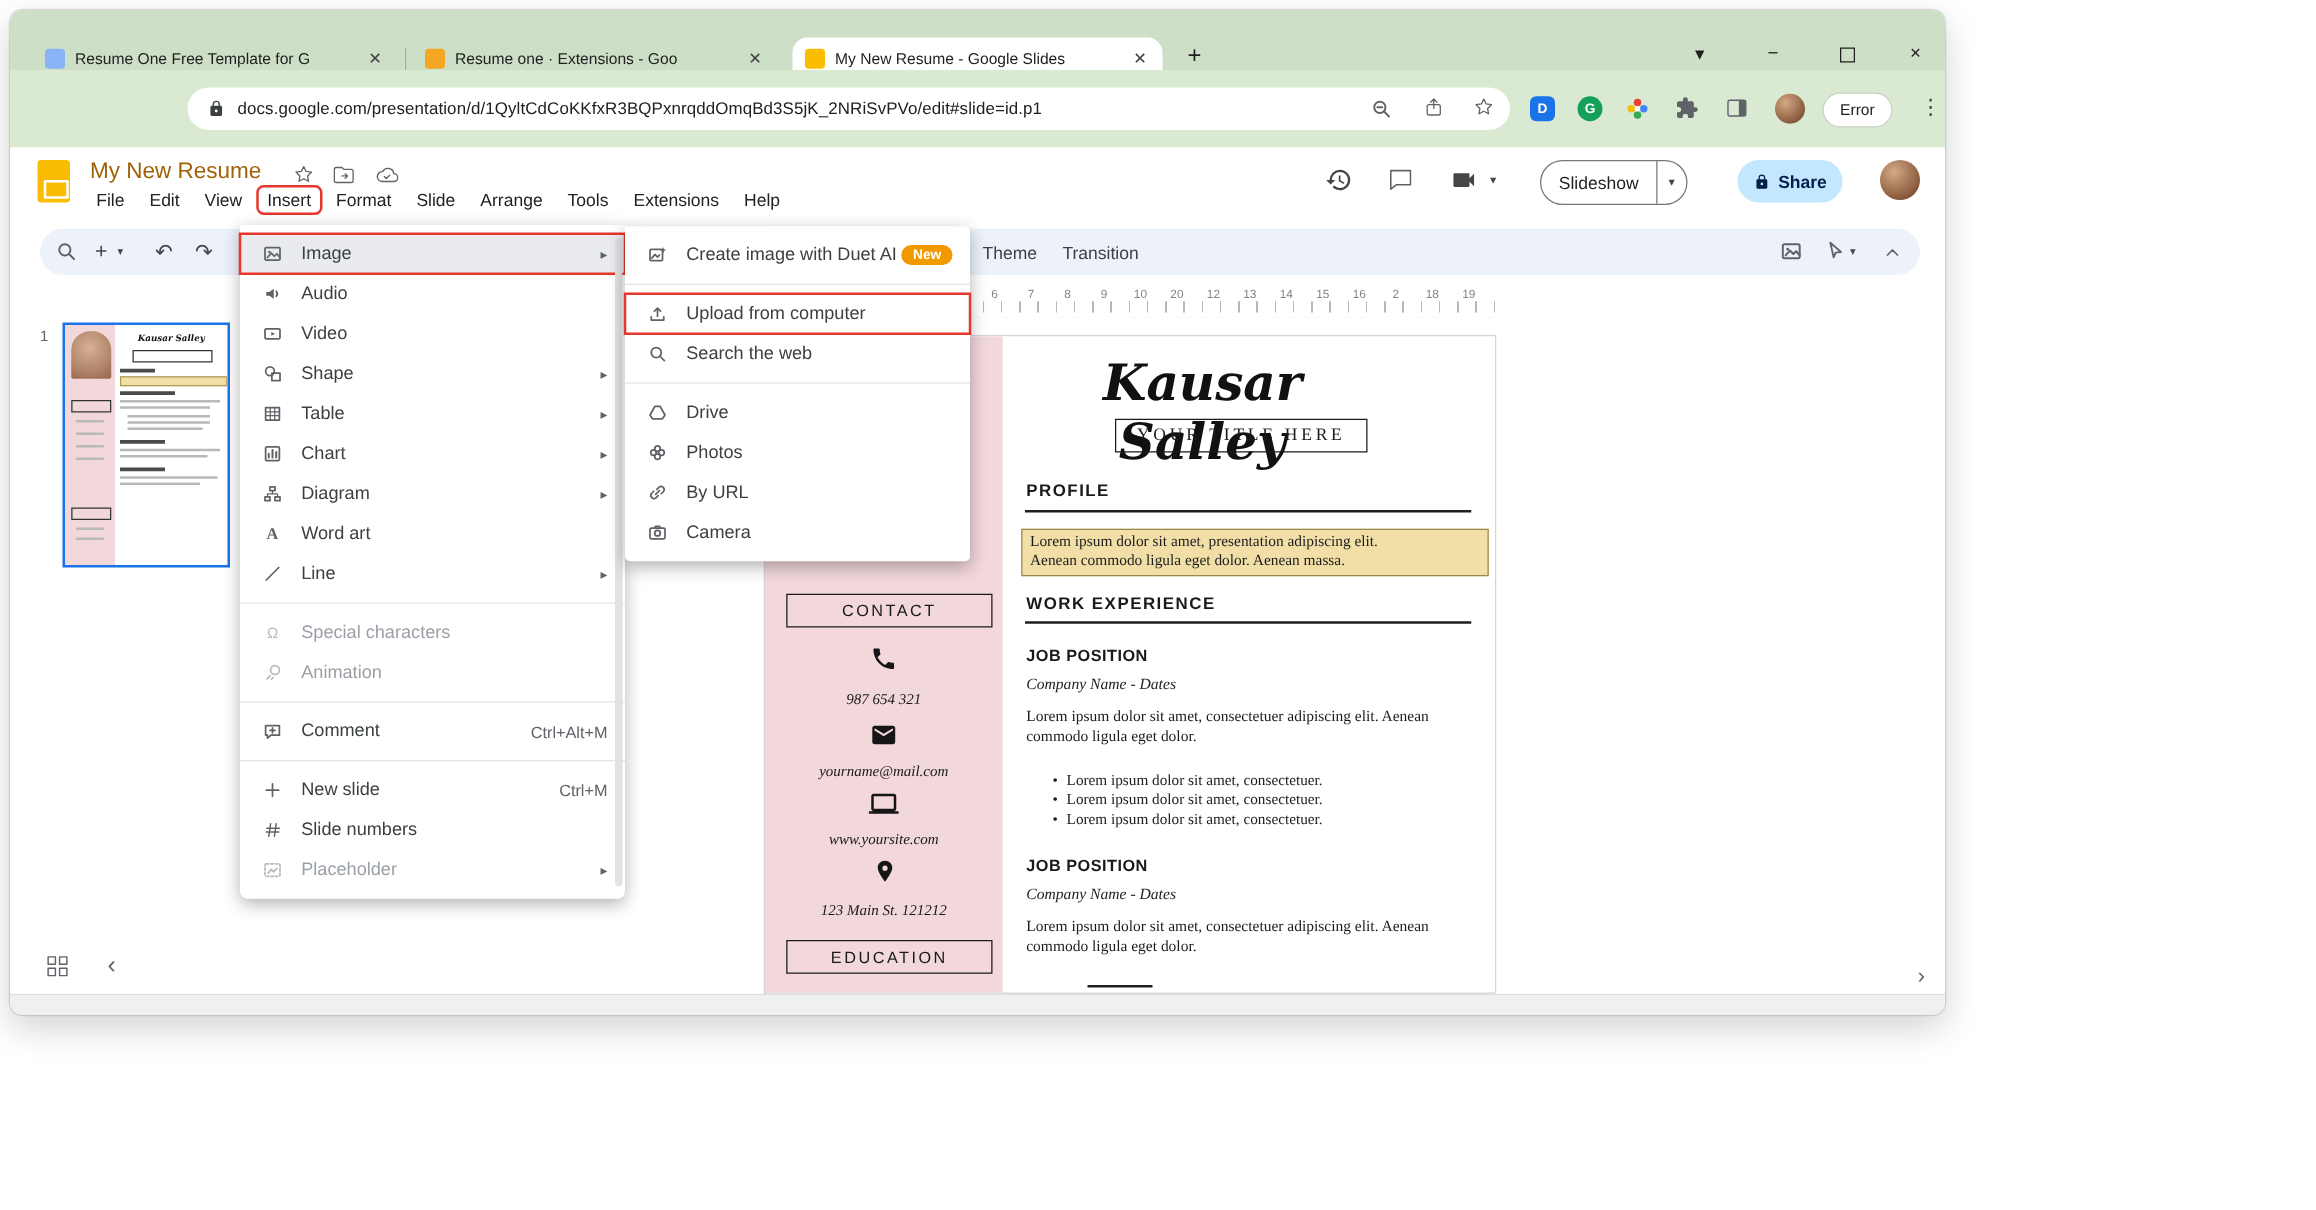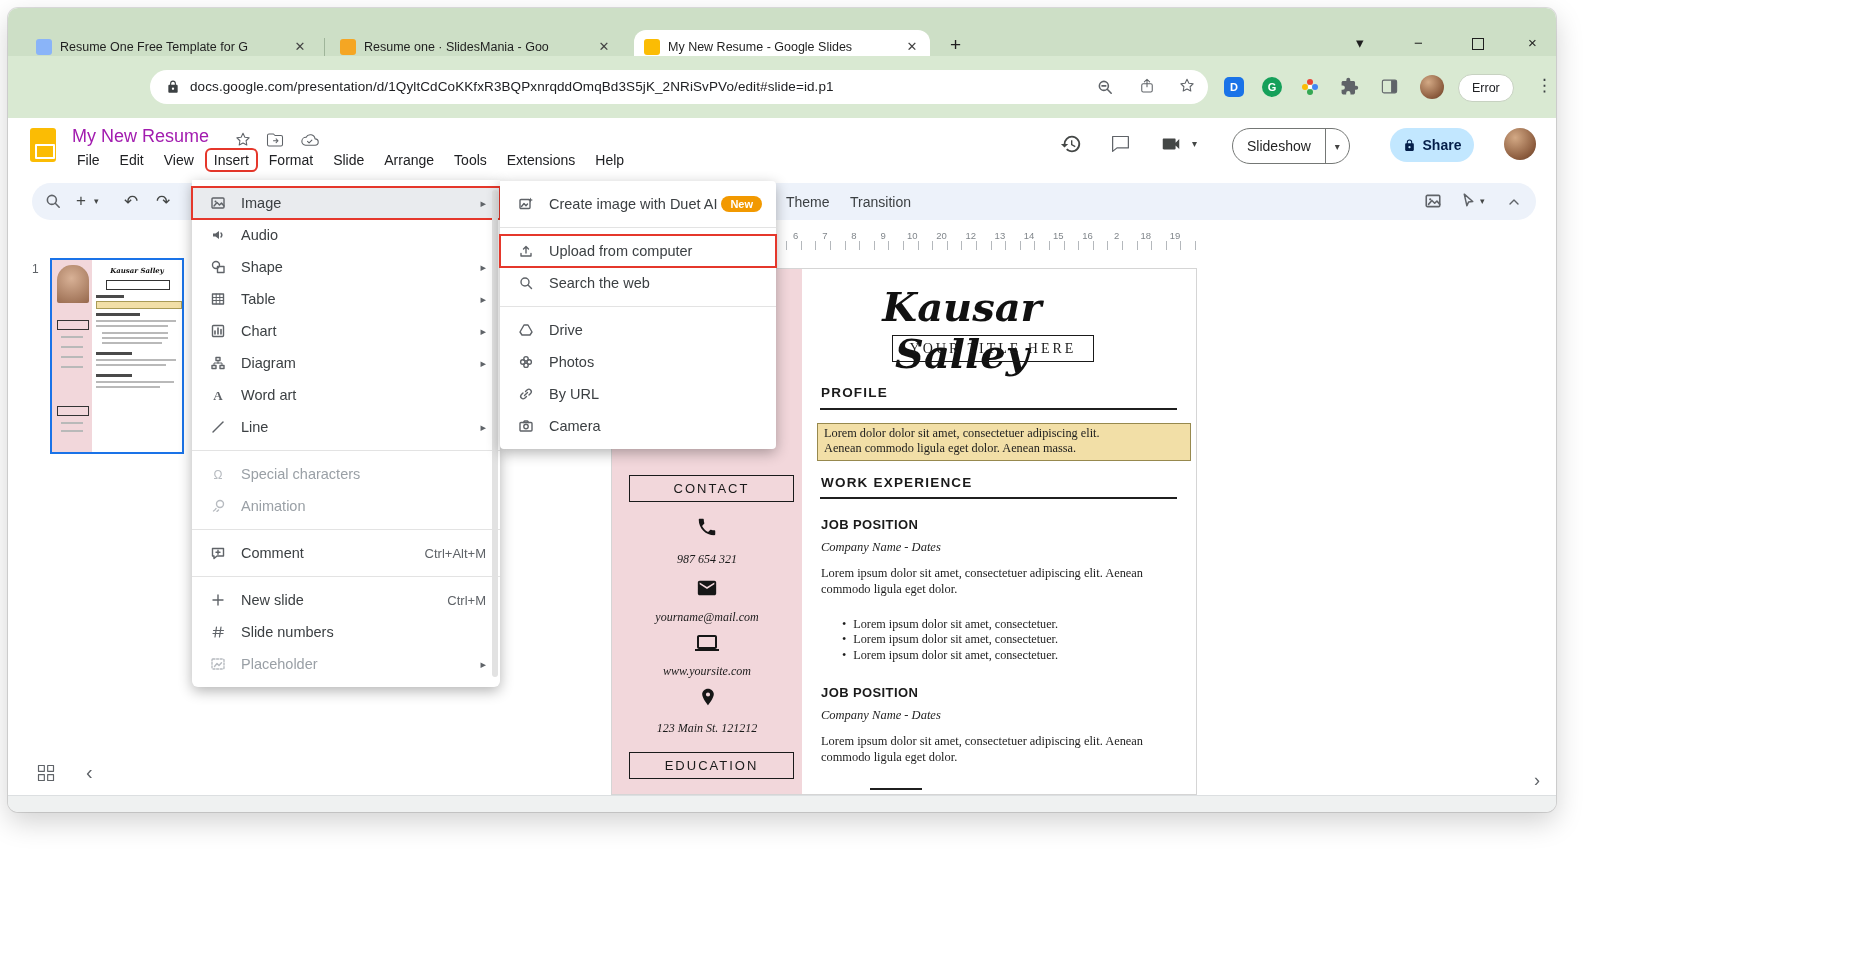--- a/index.html
+++ b/index.html
@@ -29,21 +29,21 @@
   .urltxt{position:absolute;left:190px;top:79px;font-size:13.5px;color:#202124;letter-spacing:.1px;}
   .extsq{position:absolute;top:77px;width:20px;height:20px;border-radius:5px;color:#fff;font-size:11px;font-weight:bold;
          display:flex;align-items:center;justify-content:center;}
   .avatar{border-radius:50%;background:radial-gradient(circle at 35% 30%,#d3a985,#8a5a3c 70%,#5f3c28);}
   .errorpill{position:absolute;left:1458px;top:74px;height:26px;padding:0 13px;background:#fff;border:1px solid #c7d2c1;
              border-radius:14px;font-size:12.5px;color:#202124;display:flex;align-items:center;}
   
   .sheader{position:absolute;left:8px;top:118px;width:1548px;height:62px;background:#fff;}
   .appicon{position:absolute;left:30px;top:128px;width:26px;height:34px;background:#fbbc04;border-radius:3px;}
   .appicon:before{content:"";position:absolute;left:5px;top:16px;width:16px;height:11px;border:2px solid #fff;border-radius:1px;}
-  .doctitle{position:absolute;left:72px;top:126px;font-size:18px;color:#a21caf;}
+  .doctitle{position:absolute;left:72px;top:126px;font-size:18px;color:#a16207;}
   .hmini{position:absolute;top:131px;color:#5f6368;}
   .menubar{position:absolute;left:70px;top:150px;display:flex;gap:6px;font-size:14px;color:#202124;}
   .menubar .mi{padding:2px 7px;border-radius:4px;}
   .mi.red{outline:2px solid #e5372b;outline-offset:0px;}
   .hbtn{position:absolute;top:133px;color:#444746;}
   .slideshow{position:absolute;left:1232px;top:128px;height:34px;border:1px solid #747775;border-radius:18px;
              display:flex;align-items:center;background:#fff;font-size:14px;color:#1f1f1f;}
   .slideshow .lab{padding:0 14px;text-align:right;}
   .slideshow .dd{border-left:1px solid #747775;padding:0 9px;font-size:10px;color:#444;height:100%;display:flex;align-items:center;}
   .sharebtn{position:absolute;left:1390px;top:128px;height:34px;width:84px;background:#c2e7ff;border-radius:18px;
@@ -119,21 +119,21 @@
 
 <div class="tabstrip">
   <div class="tab" style="left:18px;">
     <span class="fav" style="background:#8ab4f8;"></span>
     <span class="ttl">Resume One Free Template for G</span>
     <span class="x">✕</span>
   </div>
   <div class="tabsep" style="left:316px;"></div>
   <div class="tab" style="left:322px;">
     <span class="fav" style="background:#f5a623;"></span>
-    <span class="ttl">Resume one · SlidesMania - Goo</span>
+    <span class="ttl">Resume one · Extensions - Goo</span>
     <span class="x">✕</span>
   </div>
   <div class="tab active" style="left:626px;width:296px;">
     <span class="fav" style="background:#fbbc04;"></span>
     <span class="ttl">My New Resume - Google Slides</span>
     <span class="x">✕</span>
   </div>
   <div class="abs" style="left:942px;top:26px;font-size:19px;color:#1f1f1f;">+</div>
   <div class="winbtn" style="left:1348px;">▾</div>
   <div class="winbtn" style="left:1406px;">−</div>
@@ -313,21 +313,21 @@
 
 <div class="canvas"></div>
 <div class="slide">
   <div class="pinkcol"></div>
   <div class="sname">Kausar Salley</div>
   <div class="stitlebox">YOUR TITLE HERE</div>
 
   <div class="shead" style="left:209px;top:116px;">PROFILE</div>
   <div class="sline" style="left:208px;top:139px;width:357px;"></div>
   <div class="hlbox">
-    <div>Lorem dolor dolor sit amet, consectetuer adipiscing elit.</div>
+    <div>Lorem ipsum dolor sit amet, presentation adipiscing elit.</div>
     <div>Aenean commodo ligula eget dolor. Aenean massa.</div>
   </div>
 
   <div class="shead" style="left:209px;top:206px;">WORK EXPERIENCE</div>
   <div class="sline" style="left:208px;top:228px;width:357px;"></div>
 
   <div class="jobt" style="left:209px;top:248px;">JOB POSITION</div>
   <div class="jobm" style="left:209px;top:271px;">Company Name - Dates</div>
   <div class="jobb" style="left:209px;top:296px;">Lorem ipsum dolor sit amet, consectetuer adipiscing elit. Aenean commodo ligula eget dolor.</div>
   <div class="bul" style="top:348px;">
@@ -388,20 +388,29 @@
         <svg class="s" width="16" height="16" viewBox="0 0 16 16">
           <path class="f" d="M3 6.5v3h2.5L9 12V4L5.5 6.5H3z"></path>
           <path d="M11 6a3 3 0 010 4"></path>
         </svg>
       </span>
     <span class="mlabel">Audio</span>
   </div>
   <div class="mrow">
     <span class="mic">
         <svg class="s" width="16" height="16" viewBox="0 0 16 16">
+          <rect x="2" y="4" width="12" height="8" rx="1"></rect>
+          <path class="f" d="M7 6.5l3 1.5-3 1.5z"></path>
+        </svg>
+      </span>
+    <span class="mlabel">Video</span>
+  </div>
+  <div class="mrow">
+    <span class="mic">
+        <svg class="s" width="16" height="16" viewBox="0 0 16 16">
           <circle cx="6" cy="6" r="3.5"></circle>
           <rect x="7.5" y="7.5" width="6.5" height="6"></rect>
         </svg>
       </span>
     <span class="mlabel">Shape</span>
     <span class="marrow">▸</span>
   </div>
   <div class="mrow">
     <span class="mic">
         <svg class="s" width="16" height="16" viewBox="0 0 16 16">

